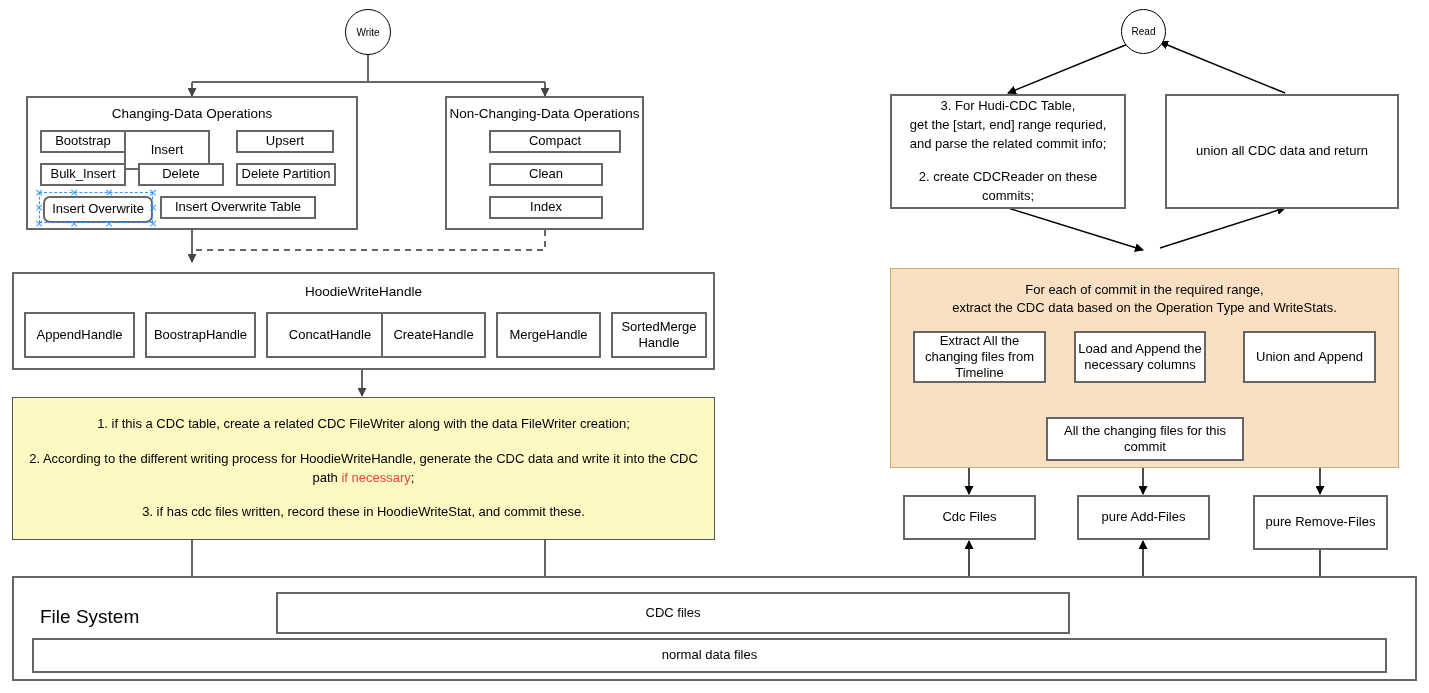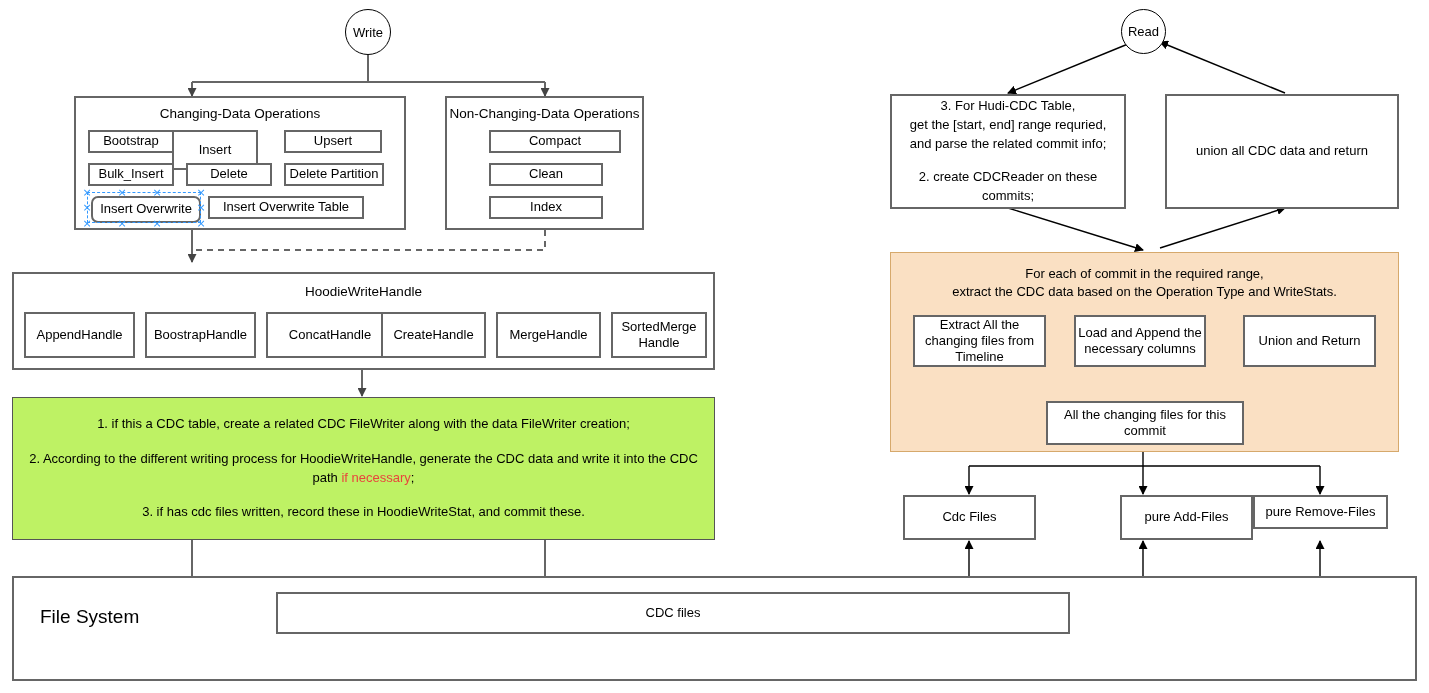--- a/index.html
+++ b/index.html
@@ -38,25 +38,25 @@
     left:0;right:0;
     text-align:center;
     font-size:13.5px;
     color:#000;
   }
   .oval{
     border:1.6px solid #000000;
     background:#ffffff;
     border-radius:50%;
     display:flex;align-items:center;justify-content:center;
-    font-size:13px;
+    font-size:10px;
   }
   .bigtext{
     border:1.5px solid #555;
-    background:#bef264;
+    background:#fef9c3;
     font-size:13px;
     line-height:1.45;
     text-align:center;
     padding:14px 16px;
     display:flex;flex-direction:column;justify-content:center;
     gap:16px;
   }
   .red{color:#e8453c;}
   .fs-title{
     font-size:19px;
@@ -150,21 +150,21 @@
       <path d="M969,600 L969,541" marker-end="url(#arrH)"></path>
       <path d="M1143,645 L1143,541" marker-end="url(#arrH)"></path>
       <path d="M1320,645 L1320,541" marker-end="url(#arrH)"></path>
     </g>
   </svg>
 
   <div class="abs oval" style="left:345px;top:9px;width:46px;height:46px;">
     <span>Write</span>
   </div>
 
-  <div class="abs group" style="left:26px;top:96px;width:332px;height:134px;margin-left:48px;">
+  <div class="abs group" style="left:26px;top:96px;width:332px;height:134px;">
     <div class="group-title" style="top:8px;">Changing-Data Operations</div>
 
     <div class="abs box" style="left:12px;top:32px;width:86px;height:23px;">Bootstrap</div>
     <div class="abs box" style="left:96px;top:32px;width:86px;height:40px;">Insert</div>
     <div class="abs box" style="left:208px;top:32px;width:98px;height:23px;">Upsert</div>
 
     <div class="abs box" style="left:12px;top:65px;width:86px;height:23px;">Bulk_Insert</div>
     <div class="abs box" style="left:110px;top:65px;width:86px;height:23px;">Delete</div>
     <div class="abs box" style="left:208px;top:65px;width:100px;height:23px;">Delete Partition</div>
 
@@ -207,47 +207,48 @@
     <div>1. if this a CDC table, create a related CDC FileWriter along with the data FileWriter creation;</div>
     <div>
       <span>2. According to the different writing process for HoodieWriteHandle, generate the CDC data and write it into the CDC path </span><span class="red">if necessary</span><span>;</span>
     </div>
     <div>3. if has cdc files written, record these in HoodieWriteStat, and commit these.</div>
   </div>
 
   <div class="abs group" style="left:12px;top:576px;width:1405px;height:105px;">
     <div class="abs fs-title" style="left:26px;top:28px;">File System</div>
     <div class="abs box" style="left:262px;top:14px;width:794px;height:42px;">CDC files</div>
+    <div class="abs box" style="left:18px;top:60px;width:1355px;height:35px;">normal data files</div>
   </div>
 
   <div class="abs oval" style="left:1121px;top:9px;width:45px;height:45px;">
     <span>Read</span>
   </div>
 
   <div class="abs box" style="left:890px;top:94px;width:236px;height:115px;flex-direction:column;line-height:1.45;">
     <div>3. For Hudi-CDC Table,</div>
     <div>get the [start, end] range requried,</div>
     <div>and parse the related commit info;</div>
     <div style="height:14px;"></div>
     <div>2. create CDCReader on these</div>
     <div>commits;</div>
   </div>
 
   <div class="abs box" style="left:1165px;top:94px;width:234px;height:115px;">union all CDC data and return</div>
 
-  <div class="abs orange-panel" style="left:890px;top:252px;width:509px;height:200px;">
+  <div class="abs orange-panel" style="left:890px;top:268px;width:509px;height:200px;">
     <div class="orange-cap" style="top:12px;">
       <div>For each of commit in the required range,</div>
       <div>extract the CDC data based on the Operation Type and WriteStats.</div>
     </div>
 
     <div class="abs box" style="left:22px;top:62px;width:133px;height:52px;">Extract All the changing files from Timeline</div>
     <div class="abs box" style="left:183px;top:62px;width:132px;height:52px;">Load and Append the necessary columns</div>
-    <div class="abs box" style="left:352px;top:62px;width:133px;height:52px;">Union and Return</div>
+    <div class="abs box" style="left:352px;top:62px;width:133px;height:52px;">Union and Append</div>
 
     <div class="abs box" style="left:155px;top:148px;width:198px;height:44px;">All the changing files for this commit</div>
   </div>
 
   <div class="abs box" style="left:903px;top:495px;width:133px;height:45px;">Cdc Files</div>
-  <div class="abs box" style="left:1077px;top:495px;width:133px;height:45px;margin-left:43px;">pure Add-Files</div>
-  <div class="abs box" style="left:1253px;top:495px;width:135px;height:34px;">pure Remove-Files</div>
+  <div class="abs box" style="left:1077px;top:495px;width:133px;height:45px;">pure Add-Files</div>
+  <div class="abs box" style="left:1253px;top:495px;width:135px;height:55px;">pure Remove-Files</div>
 
 </div>
 
 </body></html>

